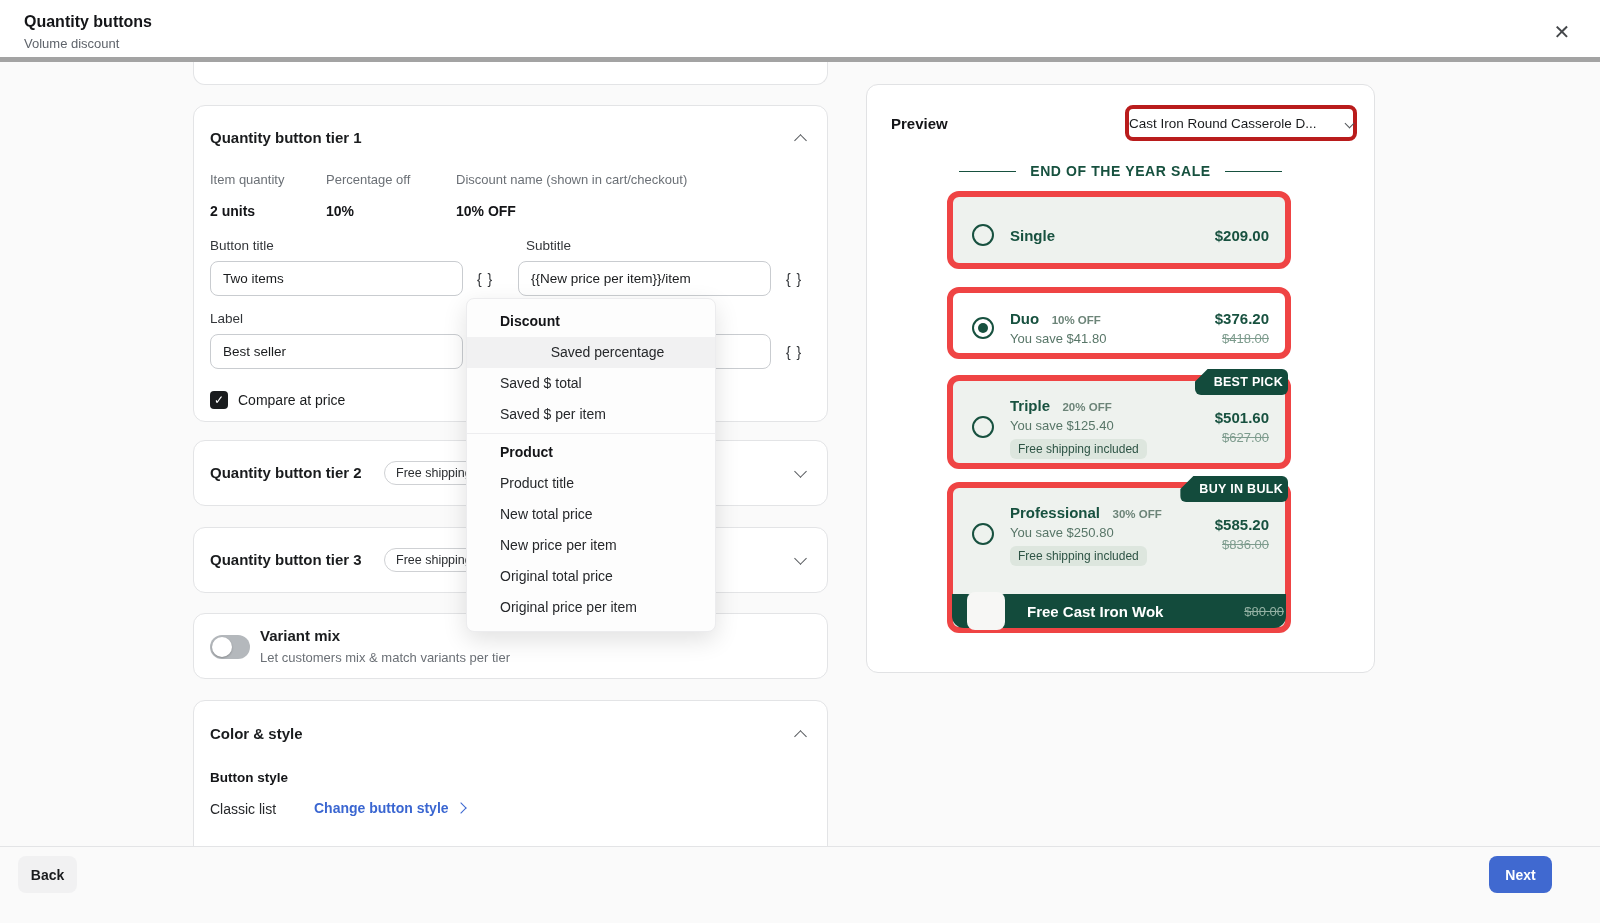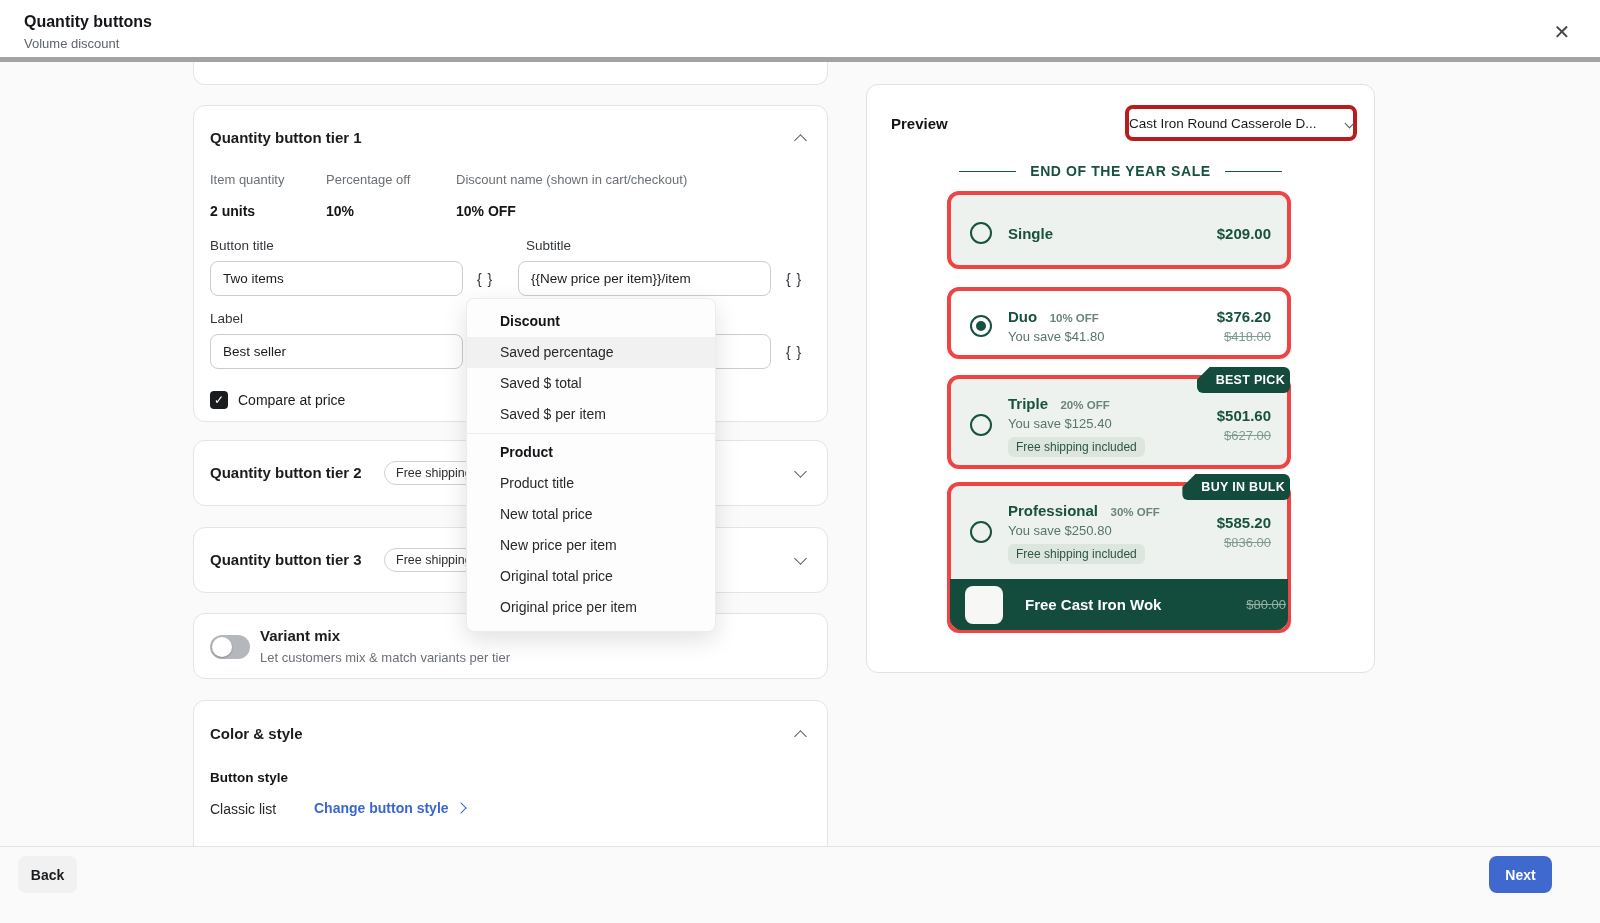--- a/index.html
+++ b/index.html
@@ -31,57 +31,57 @@
   .token-btn { position:absolute; font-size:14px; color:#33363a; letter-spacing:1px; cursor:pointer; }
 
   .checkbox { position:absolute; width:18px; height:18px; background:#1a1c1e; border-radius:4px; color:#fff; font-size:12px; display:flex; align-items:center; justify-content:center; cursor:pointer; }
 
   .pill-badge { display:inline-block; border:1px solid #cfd1d4; border-radius:999px; padding:4px 11px; font-size:12.5px; color:#2b2e31; background:#fff; }
 
   
   .menu { position:absolute; left:466px; top:298px; width:250px; background:#fdfdfd; border:1px solid #ececee; border-radius:8px; box-shadow:0 8px 24px rgba(0,0,0,.12); z-index:30; padding:7px 0 8px 0; }
   .menu-row { height:31px; line-height:31px; padding-left:33px; font-size:14px; color:#26282b; cursor:pointer; }
   .menu-header { font-weight:700; color:#141518; cursor:default; }
-  .menu-row.hl { background:#f1f1f2; }
+  .menu-row.hl { background:#f1f1f2;text-align:center; }
   .menu-divider { height:1px; background:#ededef; margin:3px 0; }
 
   
   .toggle { position:absolute; width:40px; height:24px; background:#b4b8bc; border-radius:999px; cursor:pointer; }
   .toggle .knob { position:absolute; left:2px; top:2px; width:20px; height:20px; background:#fff; border-radius:50%; box-shadow:0 1px 2px rgba(0,0,0,.25); }
 
   
   .blue-link { font-size:14px; font-weight:700; color:#3a66d1; cursor:pointer; display:inline-flex; align-items:center; gap:8px; }
 
   
   .preview-panel { position:absolute; left:866px; top:84px; width:509px; height:589px; background:#fff; border:1px solid #e1e2e4; border-radius:12px; }
   .preview-title { position:absolute; left:24px; top:30px; font-size:15px; font-weight:700; color:#141518; }
   .product-select { position:absolute; right:17px; top:20px; width:232px; height:36px; border:4px solid #b91c1c; border-radius:8px; background:#fff; display:flex; align-items:center; padding:0 0; font-size:13.5px; color:#1a1c1e; cursor:pointer; gap:6px; }
   .product-select .chev { margin-left:auto; width:7px; height:7px; }
 
   .sale-head { position:absolute; left:0; right:0; top:78px; display:flex; align-items:center; justify-content:center; gap:14px; }
   .sale-line { width:57px; height:0; border-top:1.5px solid #17513f; }
   .sale-text { font-size:14px; font-weight:700; letter-spacing:.6px; color:#17513f; }
 
-  .opt { position:absolute; left:80px; width:344px; border:4px solid #ef4444; border-radius:12px; }
+  .opt { position:absolute; left:80px; width:344px; border:6px solid #ef4444; border-radius:12px; }
   .opt.tint { background:#eef2ee; }
   .opt.white { background:#ffffff; }
 
   .radio { position:absolute; left:19px; width:22px; height:22px; border:2px solid #17513f; border-radius:50%; background:transparent; cursor:pointer; }
   .radio.checked::after { content:""; position:absolute; left:4px; top:4px; width:10px; height:10px; border-radius:50%; background:#17513f; }
 
   .opt-name { font-size:15px; font-weight:700; color:#17513f; }
   .opt-off { font-size:11.5px; font-weight:600; color:#6c8478; margin-left:8px; }
   .opt-save { font-size:13px; color:#587668; }
   .ship-pill { display:inline-block; background:#dde6de; color:#2e5445; font-size:12px; border-radius:6px; padding:3px 8px; }
   .opt-price { font-size:15px; font-weight:700; color:#17513f; text-align:right; }
   .opt-orig { font-size:13px; color:#7e9c8e; text-decoration:line-through; text-align:right; }
 
   .ribbon { position:absolute; top:-12px; right:-3px; background:#134b3c; color:#fff; font-size:12.5px; font-weight:700; letter-spacing:.3px; padding:6px 5px 6px 19px; border-radius:6px; clip-path:polygon(13px 0, 100% 0, 100% 100%, 0 100%, 0 13px); z-index:5; }
 
-  .gift-band { position:absolute; left:-1px; right:-1px; bottom:-1px; height:51px; background:#134b3c; border-radius:0 0 12px 12px; display:flex; align-items:center; }
+  .gift-band { position:absolute; left:-1px; right:-1px; bottom:-1px; height:34px; background:#134b3c; border-radius:0 0 12px 12px; display:flex; align-items:center; }
   .gift-img { width:38px; height:38px; background:#f7f7f5; border-radius:8px; margin-left:15px; }
   .gift-name { font-size:15px; font-weight:700; color:#ffffff; margin-left:22px; }
   .gift-orig { margin-left:auto; margin-right:2px; font-size:13px; color:#93b1a3; text-decoration:line-through; }
 
   
   .app-footer { position:absolute; left:0; top:846px; width:1600px; height:77px; background:#fafafa; border-top:1px solid #e3e4e6; z-index:50; }
   .back-btn { position:absolute; left:18px; top:9px; width:59px; height:37px; background:#f1f1f2; border:none; border-radius:8px; font-size:14px; font-weight:600; color:#1a1c1e; cursor:pointer; font-family:"Liberation Sans",sans-serif; }
   .next-btn { position:absolute; right:48px; top:9px; width:63px; height:37px; background:#4069d0; border:none; border-radius:8px; font-size:14px; font-weight:600; color:#ffffff; cursor:pointer; font-family:"Liberation Sans",sans-serif; }
 </style>
 </head>

